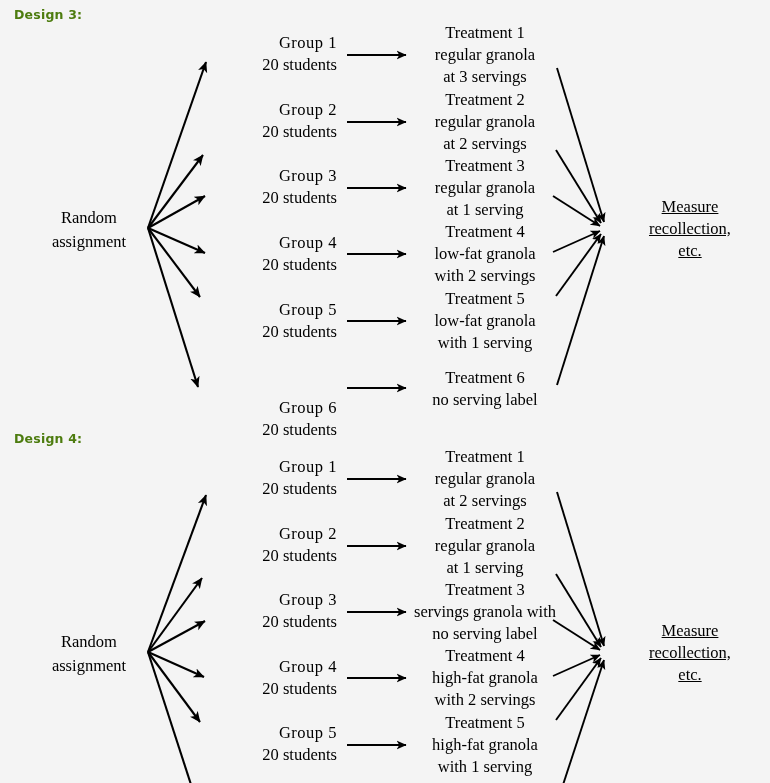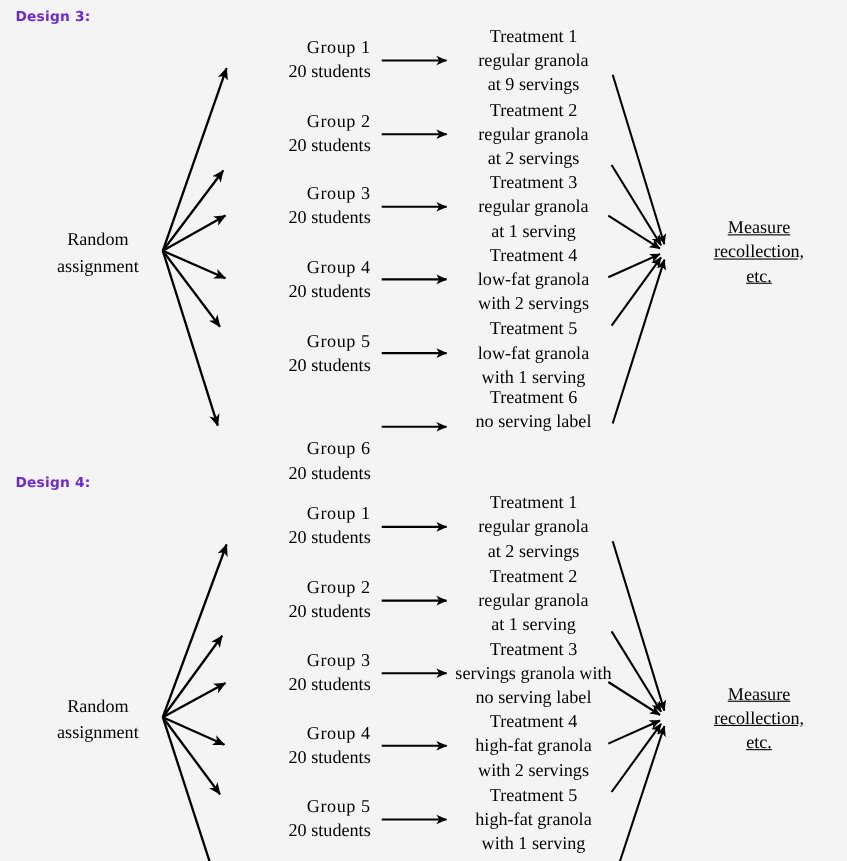--- a/index.html
+++ b/index.html
@@ -27,21 +27,21 @@
     width: 770px;
     height: 783px;
     pointer-events: none;
   }
   .design-label {
     position: absolute;
     font-family: "DejaVu Sans", "Liberation Sans", sans-serif;
     font-weight: bold;
     font-size: 12.5px;
     letter-spacing: 0.2px;
-    color: #6d28d9;
+    color: #4d7c0f;
     white-space: nowrap;
   }
   .txt {
     position: absolute;
     text-align: center;
     font-family: "Liberation Serif", "DejaVu Serif", serif;
     font-size: 16.5px;
     line-height: 22px;
     white-space: nowrap;
     color: #000;
@@ -147,21 +147,21 @@
     <span class="ln">20 students</span>
   </div>
   <div class="txt group-block" style="left:197px; top:365px;margin-top:32px;">
     <span class="ln group-name">Group 6</span>
     <span class="ln">20 students</span>
   </div>
 
   <div class="txt treat-block" style="left:390px; top:22px;">
     <span class="ln">Treatment 1</span>
     <span class="ln">regular granola</span>
-    <span class="ln">at 9 servings</span>
+    <span class="ln">at 3 servings</span>
   </div>
   <div class="txt treat-block" style="left:390px; top:89px;">
     <span class="ln">Treatment 2</span>
     <span class="ln">regular granola</span>
     <span class="ln">at 2 servings</span>
   </div>
   <div class="txt treat-block" style="left:390px; top:155px;">
     <span class="ln">Treatment 3</span>
     <span class="ln">regular granola</span>
     <span class="ln">at 1 serving</span>
@@ -169,21 +169,21 @@
   <div class="txt treat-block" style="left:390px; top:221px;">
     <span class="ln">Treatment 4</span>
     <span class="ln">low-fat granola</span>
     <span class="ln">with 2 servings</span>
   </div>
   <div class="txt treat-block" style="left:390px; top:288px;">
     <span class="ln">Treatment 5</span>
     <span class="ln">low-fat granola</span>
     <span class="ln">with 1 serving</span>
   </div>
-  <div class="txt treat-block" style="left:390px; top:350px;">
+  <div class="txt treat-block" style="left:390px; top:367px;">
     <span class="ln">Treatment 6</span>
     <span class="ln">no serving label</span>
   </div>
 
   <div class="txt measure-block" style="left:620px; top:196px;">
     <span class="ln">Measure</span>
     <span class="ln">recollection,</span>
     <span class="ln">etc.</span>
   </div>
 

